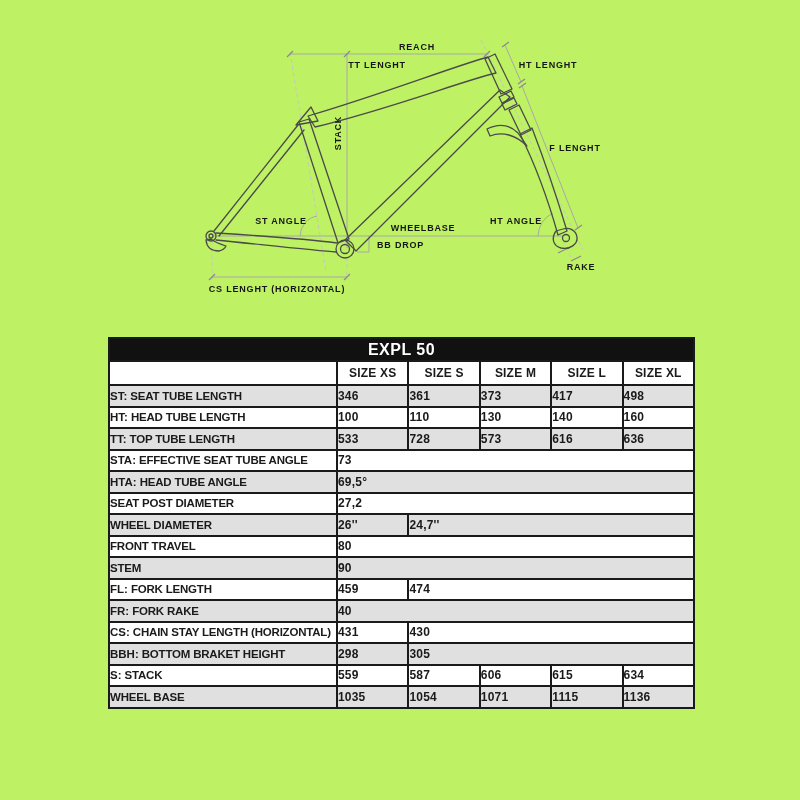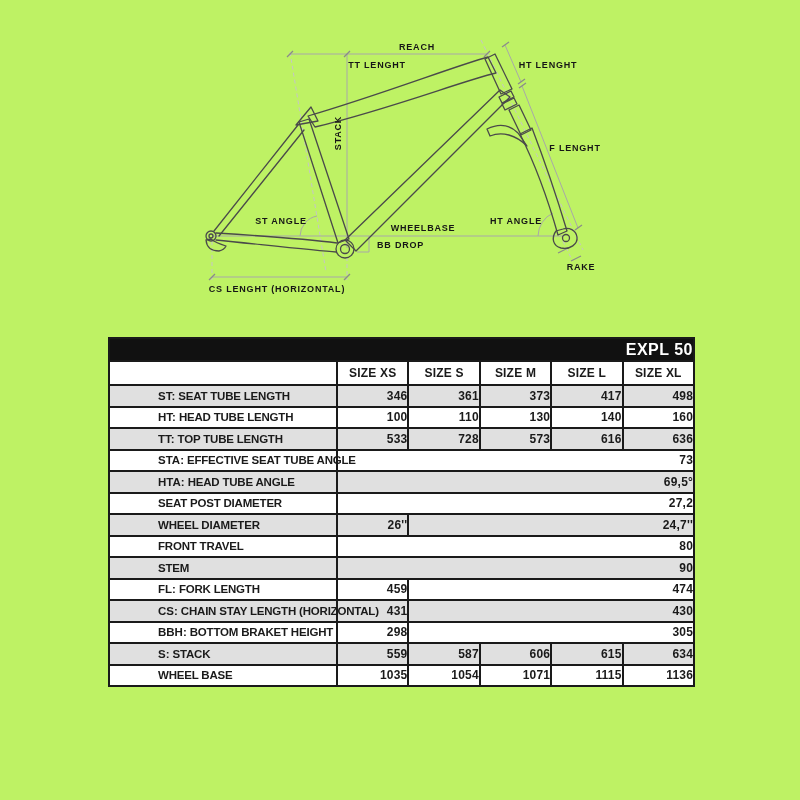--- a/index.html
+++ b/index.html
@@ -15,35 +15,35 @@
   }
   
   table.spec{
     position:absolute;left:108px;top:337px;width:585px;
     border-collapse:collapse;table-layout:fixed;
     font-family:"Liberation Sans",sans-serif;
   }
   table.spec th,table.spec td{border:2px solid #1a1a1a;padding:0;}
   th.title{
     background:#111111;color:#ffffff;font-size:16px;font-weight:bold;
-    height:21px;text-align:right;letter-spacing:0.5px;
+    height:21px;text-align:center;letter-spacing:0.5px;
   }
   th.size{
     background:#ffffff;font-size:12px;font-weight:bold;height:22px;
     letter-spacing:0.2px;
   }
   th.corner{background:#ffffff;}
   tbody td{height:19.5px;font-size:12px;}
   td.lab{
     text-align:left;padding-left:5px;font-size:11.5px;white-space:nowrap;
   }
-  td.lab .pfx{font-weight:bold;margin-right:3px;margin-left:48px;}
+  td.lab .pfx{font-weight:bold;margin-right:3px;}
   td.lab .pfx:empty{margin-right:0;}
   td.lab .rest{font-weight:bold;letter-spacing:-0.2px;}
-  td.val{text-align:right;font-weight:bold;letter-spacing:0.2px;}
+  td.val{text-align:left;font-weight:bold;letter-spacing:0.2px;}
   tbody tr:nth-child(odd){background:#e0e0e0;}
   tbody tr:nth-child(even){background:#ffffff;}
 </style>
 </head>
 <body>
 
 <div class="canvas">
 
   <svg class="diagram" viewBox="0 0 800 318">
 
@@ -206,20 +206,24 @@
       <tr>
         <td class="lab"><span class="pfx"></span><span class="rest">STEM</span></td>
         <td class="val" colspan="5">90</td>
       </tr>
       <tr>
         <td class="lab"><span class="pfx">FL:</span><span class="rest">FORK LENGTH</span></td>
         <td class="val">459</td>
         <td class="val" colspan="4">474</td>
       </tr>
       <tr>
+        <td class="lab"><span class="pfx">FR:</span><span class="rest">FORK RAKE</span></td>
+        <td class="val" colspan="5">40</td>
+      </tr>
+      <tr>
         <td class="lab"><span class="pfx">CS:</span><span class="rest">CHAIN STAY LENGTH (HORIZONTAL)</span></td>
         <td class="val">431</td>
         <td class="val" colspan="4">430</td>
       </tr>
       <tr>
         <td class="lab"><span class="pfx">BBH:</span><span class="rest">BOTTOM BRAKET HEIGHT</span></td>
         <td class="val">298</td>
         <td class="val" colspan="4">305</td>
       </tr>
       <tr>

